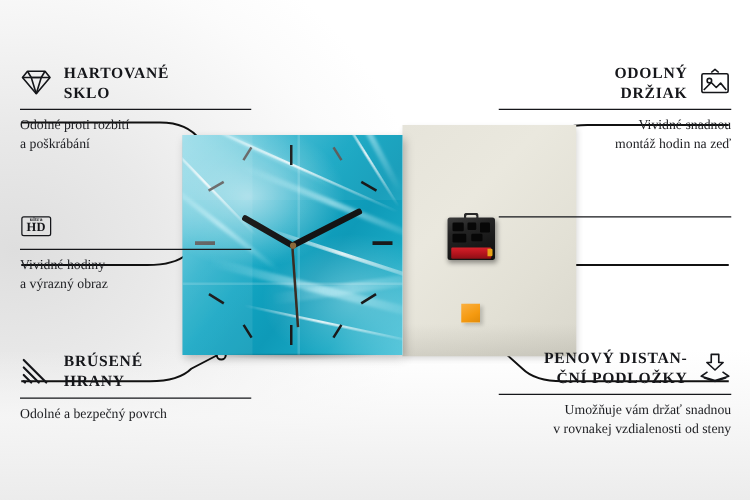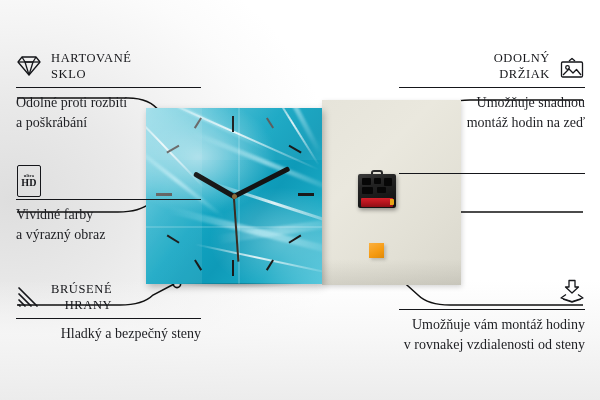--- a/index.html
+++ b/index.html
@@ -103,37 +103,37 @@
     background: linear-gradient(150deg, #fbb040 0%, #f59a10 60%, #e08a08 100%);
     box-shadow: 2px 2px 3px rgba(0,0,0,0.18);
   }
 
   
   .feature { position: absolute; width: 185px; }
   .feature.left  { left: 16px; text-align: left; }
   .feature.right { left: 399px; width: 186px; text-align: right; }
 
   .f-head { display: flex; align-items: center; gap: 9px; }
-  .feature.right .f-head { flex-direction: row-reverse; align-items: flex-end; }
+  .feature.right .f-head { flex-direction: row-reverse; }
   .f-title {
     font-family: "Liberation Serif", serif;
-    font-size: 12.5px; font-weight: normal; letter-spacing: 0.6px;
+    font-size: 12.5px; font-weight: bold; letter-spacing: 0.6px;
     color: #15161a; line-height: 1.28; text-transform: uppercase;
     white-space: pre-line;
   }
   .f-rule { height: 1.3px; background: #15161a; margin: 5px 0 5px 0; }
   .f-desc {
     font-family: "Liberation Serif", serif;
-    font-size: 14px; color: #1d1e22; line-height: 1.38; white-space: pre-line;
+    font-size: 11px; color: #1d1e22; line-height: 1.38; white-space: pre-line;
   }
   .f-icon { width: 26px; height: 26px; flex: 0 0 26px; display:flex; align-items:center; justify-content:center; }
   .f-icon svg { display: block; }
 
   .hdbox {
-    width: 24px; height: 32px; border: 1.4px solid #15161a; border-radius: 2px;
+    width: 24px; height: 16px; border: 1.4px solid #15161a; border-radius: 2px;
     display:flex; flex-direction: column; align-items:center; justify-content:center; line-height:1;text-align:right;
   }
   .hdbox .ultra { font-size: 4.4px; font-weight: bold; letter-spacing: 0.2px; color:#15161a; }
   .hdbox .hd { font-size: 10px; font-weight: bold; letter-spacing: 0.3px; color:#15161a; margin-top: 0.5px; }
 </style>
 </head>
 <body>
 
 <div id="stage">
 
@@ -242,77 +242,79 @@
   <div class="feature left" style="top:168px;">
     <div class="f-head">
       <span class="f-icon">
         <span class="hdbox">
           <span class="ultra">ultra</span>
           <span class="hd">HD</span>
         </span>
       </span>
     </div>
     <div class="f-rule"></div>
-    <div class="f-desc">Vividné farby
+    <div class="f-desc">Vividné hodiny
 a výrazný obraz</div>
   </div>
 
-  <div class="feature left" style="top:281px;text-align:right;">
+  <div class="feature left" style="top:281px;">
     <div class="f-head">
       <span class="f-icon">
         <svg width="26" height="24" viewBox="0 0 26 24">
           <g stroke="#15161a" stroke-width="1.7" stroke-linecap="round">
             <path d="M3 3 L21 21"></path>
               <path d="M3 9 L15 21"></path>
               <path d="M3 15 L9 21"></path>
               <path d="M3 20 L4 21"></path>
           </g>
         </svg>
       </span>
       <div class="f-title">BRÚSENÉ
 HRANY</div>
     </div>
     <div class="f-rule"></div>
-    <div class="f-desc">Hladký a bezpečný steny</div>
+    <div class="f-desc">Odolné a bezpečný povrch</div>
   </div>
 
   <div class="feature right" style="top:50px;">
     <div class="f-head">
       <span class="f-icon">
         <svg width="26" height="24" viewBox="0 0 26 24">
           <g fill="none" stroke="#15161a" stroke-width="1.3" stroke-linejoin="round">
             <path d="M10 4 L13 1.5 L16 4"></path>
             <rect x="2.5" y="5" width="21" height="15" rx="1.2"></rect>
             <circle cx="8.5" cy="10.5" r="1.8"></circle>
             <path d="M4 18 L10 12 L14 16 L17.5 12.5 L22 18"></path>
           </g>
         </svg>
       </span>
       <div class="f-title">ODOLNÝ
 DRŽIAK</div>
     </div>
     <div class="f-rule"></div>
-    <div class="f-desc">Umožňuje snadnou
+    <div class="f-desc">Vividné snadnou
 montáž hodin na zeď</div>
   </div>
 
   <div class="feature right" style="top:168px;">
     <div class="f-rule"></div>
   </div>
 
   <div class="feature right" style="top:278px;">
     <div class="f-head">
       <span class="f-icon">
         <svg width="26" height="24" viewBox="0 0 26 24">
           <g fill="none" stroke="#15161a" stroke-width="1.3" stroke-linejoin="round">
             <path d="M10 1.5 L16 1.5 L16 8 L19.5 8 L13 14 L6.5 8 L10 8 Z"></path>
             <path d="M7 15.5 L2 19 L13 22.5 L24 19 L19 15.5"></path>
             <path d="M4 20.2 L13 23.2 L22 20.2"></path>
           </g>
         </svg>
       </span>
-    </div>
-    <div class="f-rule"></div>
-    <div class="f-desc">Umožňuje vám montáž hodiny
+      <div class="f-title">PENOVÝ DISTAN-
+ČNÍ PODLOŽKY</div>
+    </div>
+    <div class="f-rule"></div>
+    <div class="f-desc">Umožňuje vám držať snadnou
 v rovnakej vzdialenosti od steny</div>
   </div>
 
 </div>
 
 </body></html>

